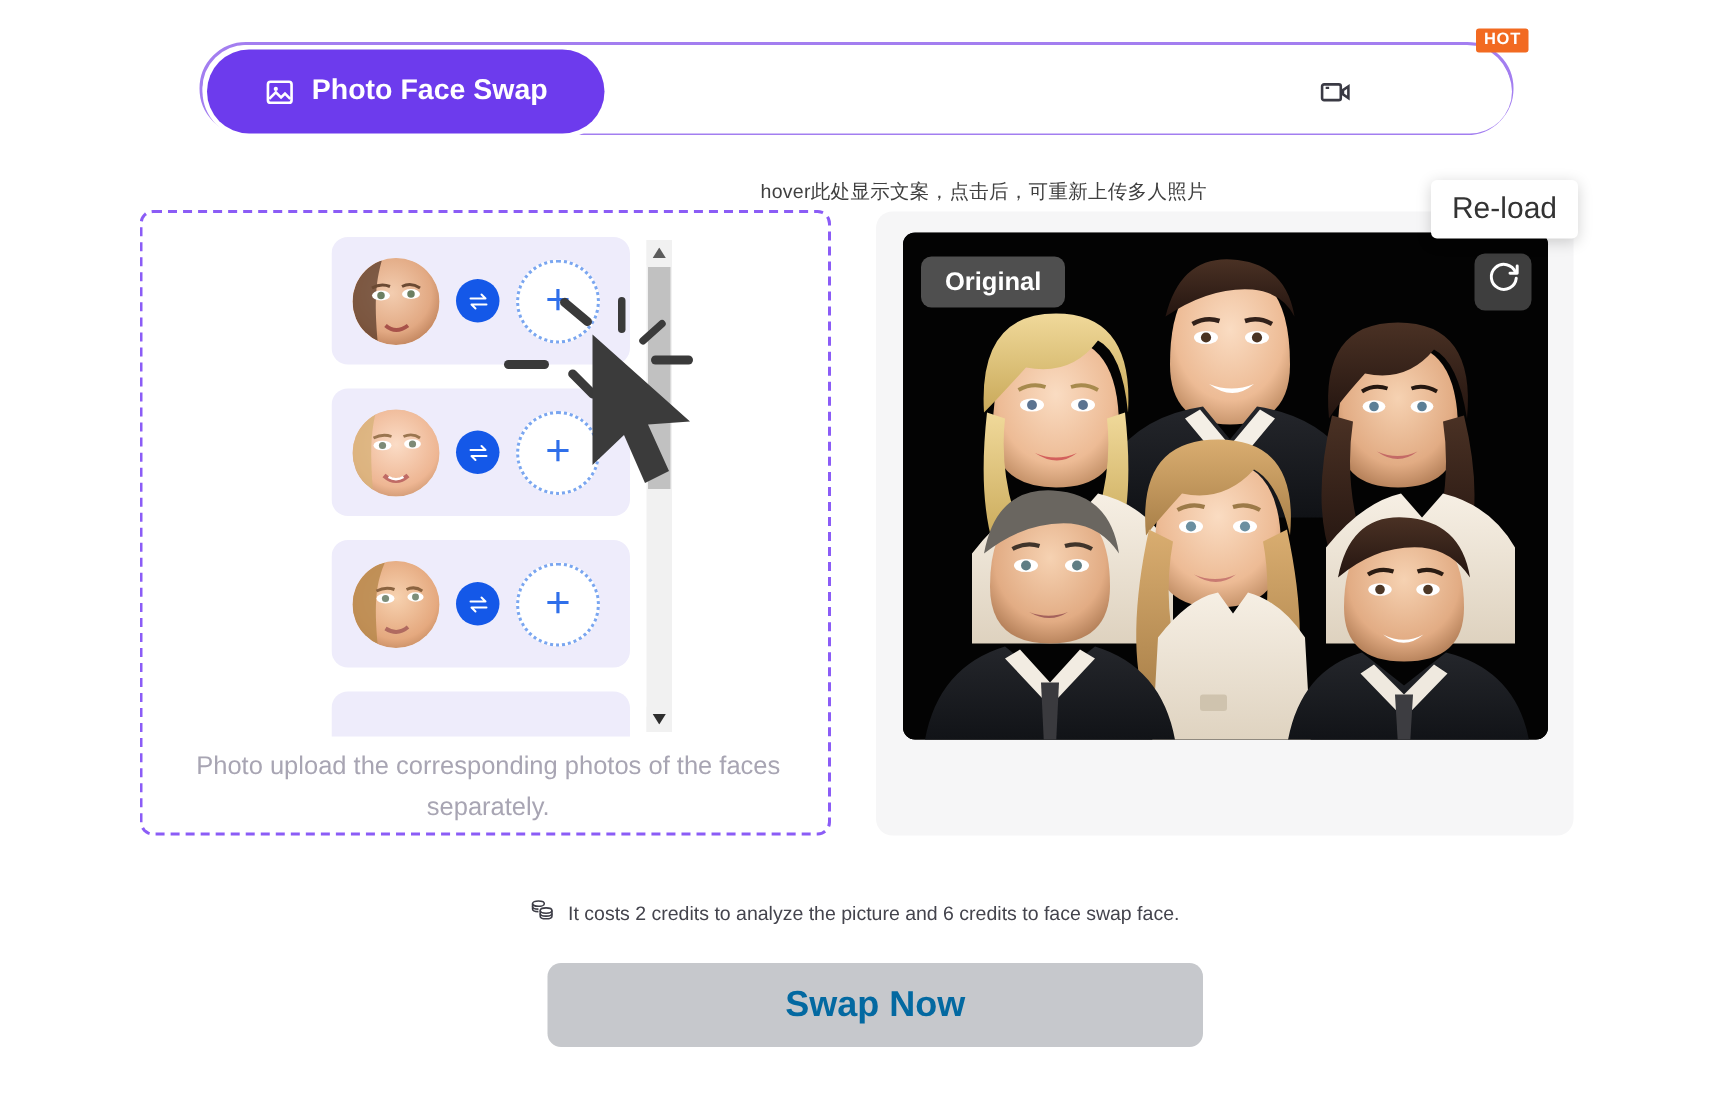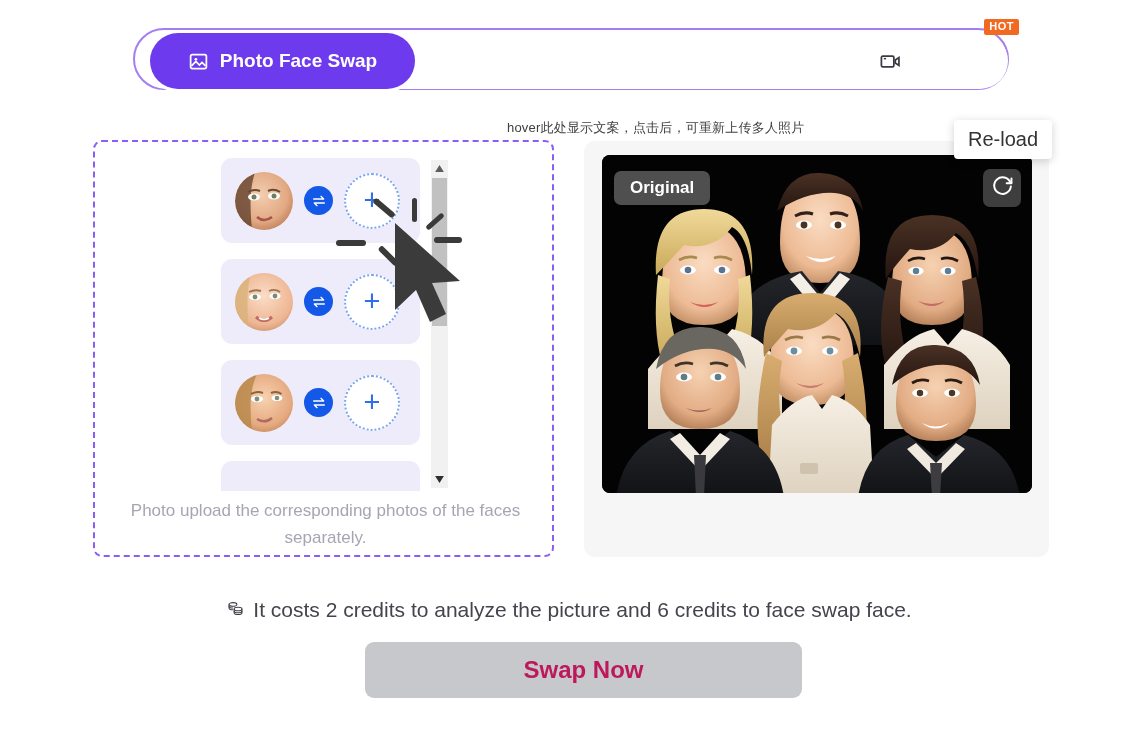--- a/index.html
+++ b/index.html
@@ -29,21 +29,21 @@
     display: flex; align-items: center;
   }
   .tab {
     display: flex; align-items: center; justify-content: center;
     gap: 11px; height: 56px;
     font-size: 19px; font-weight: bold; color: #2c2c36;
     position: relative; cursor: pointer;
     white-space: nowrap;
   }
   .tab-active {
-    position: absolute; left: 12px; top: 0px;
+    position: absolute; left: 0px; top: 0px;
     width: 265px; height: 56px;
     border-radius: 30px;
     background: #6d3bed;
     color: #ffffff;
     box-shadow: 0 0 0 3px #ffffff;
   }
   .tab-multiple { position:absolute; left: 305px; top:0; width: 260px; }
   .tab-video { position:absolute; left: 640px; top:0; width: 225px; }
 
   .ticon { display:inline-flex; align-items:center; justify-content:center; }
@@ -179,31 +179,31 @@
     border-radius: 7px;
     background: rgba(78,78,78,0.8);
     display:flex; align-items:center; justify-content:center;
     cursor: pointer; z-index: 3;
   }
 
   
   .credits {
     position: absolute; left: 0; top: 598px; width: 1139px;
     display:flex; align-items:center; justify-content:center; gap: 9px;
-    font-size: 21px; color: #44444d;
+    font-size: 13px; color: #44444d;
   }
 
   
   .swap-now {
     position: absolute; left: 365px; top: 642px;
     width: 437px; height: 56px;
     background: #c6c8cc;
     border: none;
     border-radius: 9px;
-    color: #be185d;
+    color: #0369a1;
     font-size: 24px; font-weight: bold;
     font-family: "Liberation Sans", sans-serif;
     cursor: default;
   }
 </style>
 </head>
 <body>
 
 <div class="page">
 

